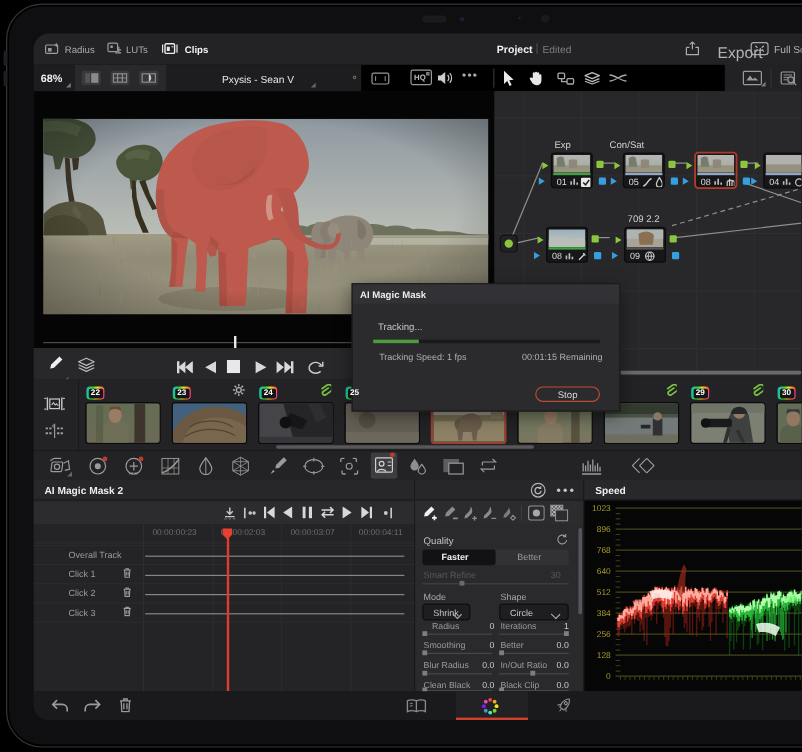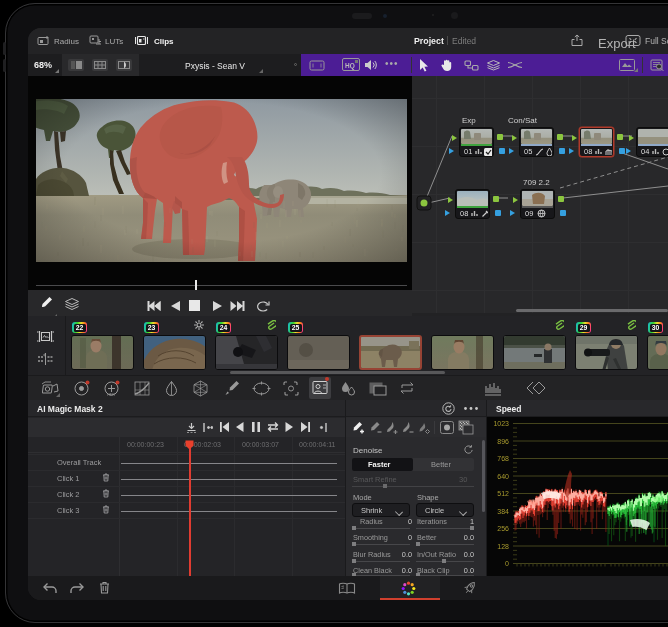--- a/index.html
+++ b/index.html
@@ -69,21 +69,21 @@
         <path d="M7 1v6M4.8 3l2.2-2 2.2 2"></path>
       </svg>
   <div class="a tx" style="left:570px;top:8px;color:#b4b4b4;font-size:13px">Export</div>
   <svg class="a" style="left:597px;top:6px" width="16" height="13" viewBox="0 0 16 13" fill="none" stroke="#aaa" stroke-width="1">
         <rect x="1" y="1.5" width="14" height="10" rx="2"></rect>
         <path d="M4.5 4.2L6.2 5.9M11.5 4.2L9.8 5.9M4.5 9L6.2 7.3M11.5 9L9.8 7.3" stroke-width="1.1"></path>
       </svg>
   <div class="a tx" style="left:617px;top:8px;color:#b4b4b4;font-size:8.5px">Full Screen</div>
 </div>
 
-<div class="a" style="left:0;top:26px;width:640px;height:22px;background:#4c1d95" id="row2">
+<div class="a" style="left:0;top:26px;width:576px;height:22px;background:#000000" id="row2">
   <div class="a" style="left:0;top:0;width:34px;height:22px;background:#1d1d1f"></div>
   <div class="a tx" style="left:6px;top:6px;color:#f0f0f0;font-size:9px;font-weight:bold">68%</div>
   <div class="a" style="left:27px;top:15px;width:0;height:0;border-left:4px solid transparent;border-bottom:4px solid #777"></div>
   <div class="a" style="left:34px;top:0;width:77px;height:22px;background:#29292b"></div>
   <div class="a" style="left:40px;top:5px;width:16px;height:12px;background:#39393b;border-radius:2px">
         <div class="a" style="left:3px;top:2px;width:4px;height:8px;background:#555"></div>
         <div class="a" style="left:8px;top:2px;width:6px;height:8px;background:#8a8a8a"></div>
       </div>
   <div class="a" style="left:64px;top:5px;width:16px;height:12px;background:#39393b;border-radius:2px"><svg width="16" height="12">
           <g stroke="#8a8a8a" stroke-width="1" fill="none">
@@ -786,36 +786,36 @@
             <rect x="1.5" y="1.5" width="1.5" height="1.5" fill="#bbb"></rect>
             <rect x="1.5" width="1.5" height="1.5" fill="#555"></rect>
             <rect y="1.5" width="1.5" height="1.5" fill="#555"></rect>
           </pattern>
         </defs>
         <rect x="1" y="1" width="10" height="9" fill="url(#chk)" stroke="#999" stroke-width="0.8"></rect>
         <rect x="5" y="5" width="10" height="9" fill="#2c2c2f" stroke="#999" stroke-width="0.8"></rect>
       </svg>
 
   <div class="a" style="left:136px;top:40px;width:3px;height:72px;background:#55555a;border-radius:2px"></div>
-  <div class="a tx" style="left:7px;top:46px;color:#c4c4c4;font-size:8px">Denoise</div>
+  <div class="a tx" style="left:7px;top:46px;color:#c4c4c4;font-size:8px">Quality</div>
   <svg class="a" style="left:117px;top:44px" width="11" height="11" viewBox="0 0 12 12" fill="none" stroke="#9a9a9a" stroke-width="1">
         <path d="M10 6.5a4 4 0 11-1.2-3.3"></path>
         <path d="M9.2 1.2v2.3H6.9"></path>
       </svg>
   <div class="a" style="left:6px;top:58px;width:122px;height:13px;background:#323235;border-radius:2px"></div>
   <div class="a" style="left:6px;top:58px;width:61px;height:13px;background:#121215;border-radius:2px"></div>
   <div class="a tx" style="left:22px;top:60px;color:#f2f2f2;font-size:7.5px;font-weight:bold">Faster</div>
   <div class="a tx" style="left:85px;top:60px;color:#9a9a9a;font-size:7.5px">Better</div>
   <div class="a tx" style="left:7px;top:75px;color:#58585a;font-size:7.5px">Smart Refine</div>
   <div class="a tx" style="left:113px;top:75px;color:#58585a;font-size:7.5px">30</div>
   <div class="a" style="left:6px;top:86px;width:122px;height:1px;background:#424245"></div>
   <div class="a" style="left:37px;top:84px;width:4px;height:4px;background:#6a6a6c"></div>
   <div class="a tx" style="left:7px;top:93px;color:#a8a8a8;font-size:7.5px">Mode</div>
   <div class="a tx" style="left:71px;top:93px;color:#a8a8a8;font-size:7.5px">Shape</div>
-  <div class="a dd" style="left:6px;top:103px;width:58px">Shrink</div>
+  <div class="a dd" style="left:6px;top:103px;width:40px">Shrink</div>
   <div class="a dd" style="left:70px;top:103px;width:58px">Circle</div>
   <div class="prow" style="top:117px">
         <span class="pl" style="left:14px">Radius</span>
         <span class="pv" style="left:50px;width:16px">0</span>
         <span class="pl" style="left:71px">Iterations</span>
         <span class="pv" style="left:112px;width:16px">1</span>
       </div>
   <div class="a sl" style="left:6px;top:127.5px;width:58px"></div>
       <div class="a th" style="left:6px;top:126px"></div>
   <div class="a sl" style="left:70px;top:127.5px;width:58px"></div>
@@ -936,14 +936,24 @@
   <div class="a" style="left:352px;top:22px;width:60px;height:2px;background:#d0402e"></div>
   <svg class="a" style="left:434px;top:4px" width="16" height="16" viewBox="0 0 16 16" fill="none" stroke="#8a8a8a" stroke-width="1">
         <g transform="rotate(38 8 8)">
           <path d="M8 1c1.8 1.5 2.8 4 2.8 6.5L10 11H6l-.8-3.5C5.2 5 6.2 2.5 8 1z"></path>
           <circle cx="8" cy="5.5" r="1.2"></circle>
           <path d="M5.5 8.5L3.5 11M8 11.5V14M10.5 8.5l2 2.5" stroke-width="0.9"></path>
         </g>
       </svg>
 </div>
 
+<div class="a" style="left:265px;top:208px;width:224px;height:107px;background:#2b2b2e;border:1px solid #1a1a1a;box-shadow:0 4px 14px rgba(0,0,0,.5)" id="dialog">
+  <div class="a" style="left:0;top:0;width:222px;height:16px;background:#323236"></div>
+  <div class="a tx" style="left:6px;top:4px;color:#ececec;font-size:8px;font-weight:bold">AI Magic Mask</div>
+  <div class="a tx" style="left:21px;top:31px;color:#c4c4c4;font-size:8px">Tracking...</div>
+  <div class="a" style="left:17px;top:46px;width:189px;height:2.5px;background:#1a1a1c"></div>
+  <div class="a" style="left:17px;top:46px;width:38px;height:2.5px;background:#4e9b42"></div>
+  <div class="a tx" style="left:22px;top:56px;color:#b0b0b0;font-size:7.5px">Tracking Speed: 1 fps</div>
+  <div class="a tx" style="left:141px;top:56px;color:#b0b0b0;font-size:7.5px">00:01:15 Remaining</div>
+  <div class="a" style="left:152px;top:85px;width:54px;height:13px;border:1.2px solid #bf4b32;border-radius:7px;text-align:center;color:#d8d8d8;font-size:8px;padding-top:1.5px">Stop</div>
+</div>
 
 </div>
 
 </body></html>

